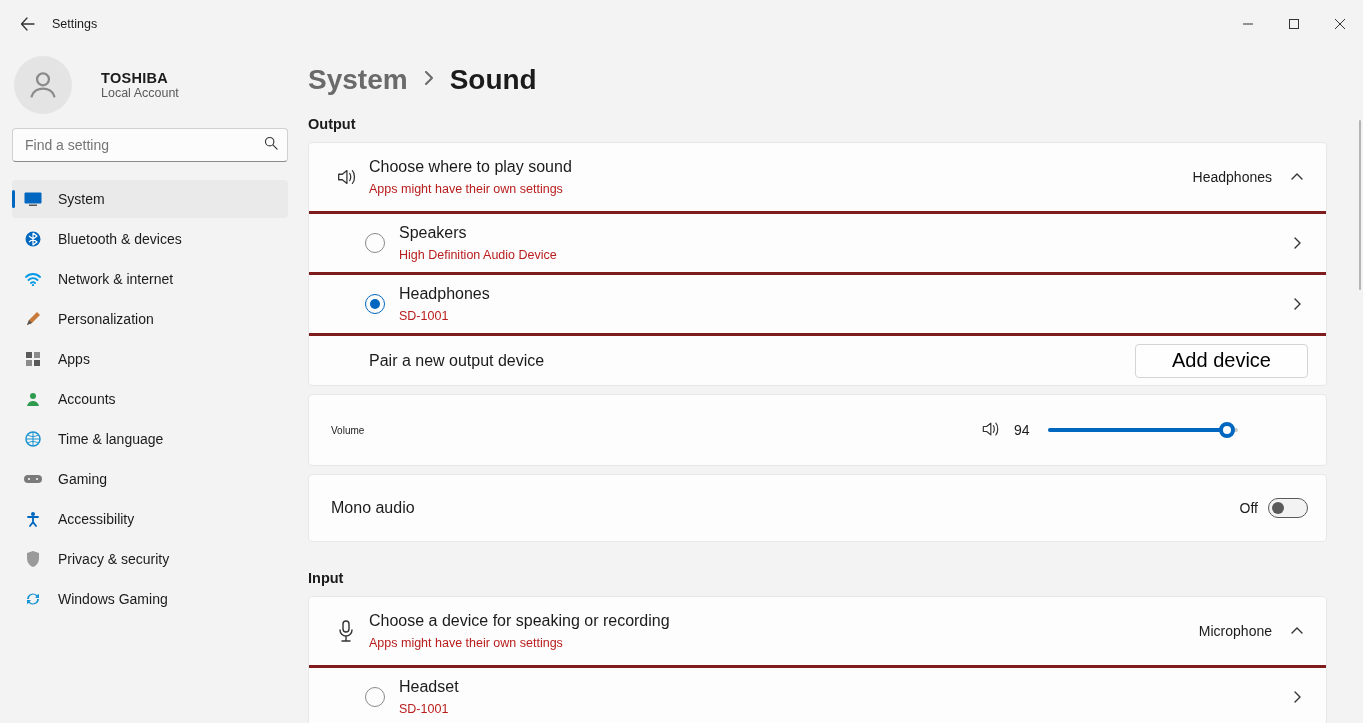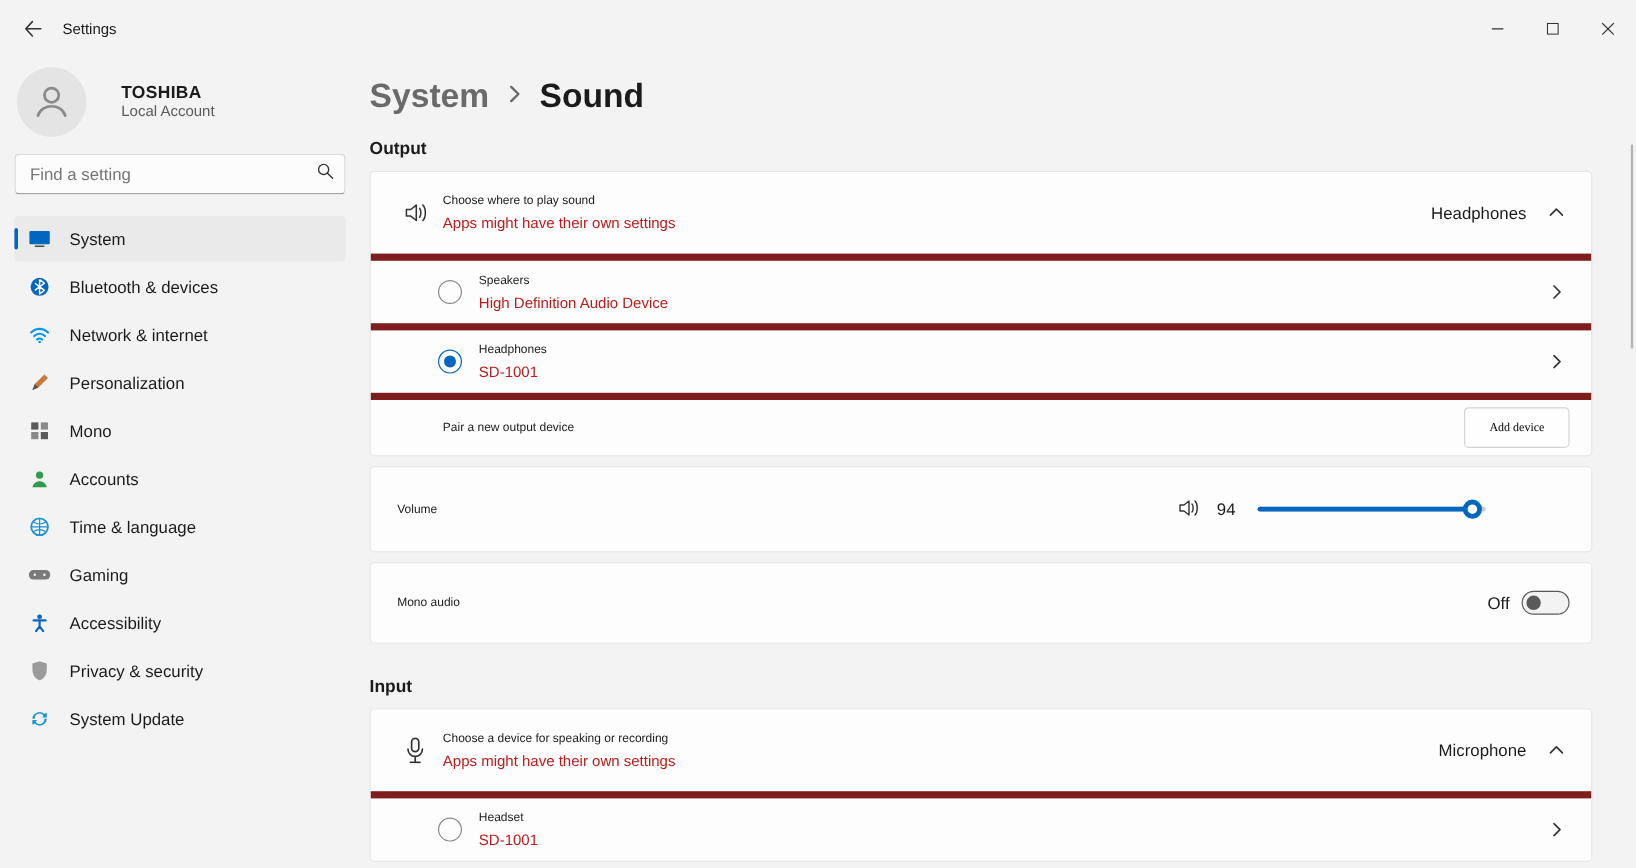--- a/index.html
+++ b/index.html
@@ -138,42 +138,42 @@
     background:#fdfdfd;
     border:1px solid #e7e7e7;
     border-radius:4px;
     margin-bottom: 8px;
   }
   .row {
     display:flex; align-items:center;
     min-height: 68px;
     padding: 0 18px;
   }
-  .row + .row { border-top:6px solid #7f1d1d; }
+  .row + .row { border-top:3px solid #7f1d1d; }
   .row .lead-icon { width:38px; display:flex; justify-content:center; }
   .row .texts { flex:1; padding:12px 4px; }
-  .row .ttl { font-size:10px; font-weight:400; }
+  .row .ttl { font-size:16px; font-weight:400; }
   .row .sub { font-size:12.5px; color:#b91c1c; margin-top:6px; }
   .row .tail { display:flex; align-items:center; gap:14px; font-size:14px; color:#1b1b1b;}
   .chev-btn { display:flex; align-items:center; justify-content:center; width:22px; height:22px;}
 
   .radio-row { padding-left: 56px; min-height:58px; }
   .radio {
     width:20px;height:20px;border:1.5px solid #8a8a8a;border-radius:50%;
     display:flex;align-items:center;justify-content:center; flex-shrink:0;
   }
   .radio.checked { border-color:#0067c0; }
   .radio.checked::after{content:"";width:10px;height:10px;border-radius:50%;background:#0067c0;}
   .radio-row .texts{ padding:10px 4px 10px 14px;}
 
   .pair-row { padding-left:56px; min-height:52px;}
   .add-btn {
     border:1px solid #d4d4d4; background:#fefefe;
-    height:34px; padding:0 20px; border-radius:4px;
-    font-size:10px; cursor:pointer;font-family:Liberation Serif, serif;
+    height:34px; padding:0 36px; border-radius:4px;
+    font-size:20px; cursor:pointer;
   }
 
   .vol-row { min-height:70px; }
   .vol-row .ttl{ font-size:10px;}
   .slider-wrap{
     display:flex; align-items:center; gap:12px;
     width: 260px;
   }
   .slider-track{
     position:relative; width:190px; height:4px; background:#c8c8c8; border-radius:2px;
@@ -298,21 +298,21 @@
       </li>
       <li class="nav-item">
         <span class="nav-icon">
             <svg width="16" height="16" viewBox="0 0 16 16">
               <rect x="1" y="1" width="6" height="6" fill="#5a5a5a"></rect>
               <rect x="9" y="1" width="6" height="6" fill="#8a8a8a"></rect>
               <rect x="1" y="9" width="6" height="6" fill="#8a8a8a"></rect>
               <rect x="9" y="9" width="6" height="6" fill="#5a5a5a"></rect>
             </svg>
           </span>
-        <span>Mono</span>
+        <span>Apps</span>
       </li>
       <li class="nav-item">
         <span class="nav-icon">
             <svg width="16" height="16" viewBox="0 0 16 16">
               <circle cx="8" cy="5" r="3" fill="#2e9b4f"></circle>
               <path d="M2 15c1-4 4-5 6-5s5 1 6 5" fill="#2e9b4f"></path>
             </svg>
           </span>
         <span>Accounts</span>
       </li>
@@ -352,21 +352,21 @@
           </span>
         <span>Privacy &amp; security</span>
       </li>
       <li class="nav-item">
         <span class="nav-icon">
             <svg width="16" height="16" viewBox="0 0 16 16">
               <path d="M2 8a6 6 0 0 1 10-4l2-1v4h-4l1.4-1.4A4 4 0 0 0 4 8" fill="#1893d1"></path>
               <path d="M14 8a6 6 0 0 1-10 4l-2 1v-4h4l-1.4 1.4A4 4 0 0 0 12 8" fill="#1893d1"></path>
             </svg>
           </span>
-        <span>System Update</span>
+        <span>Windows Gaming</span>
       </li>
     </ul>
   </div>
 
   <div class="content">
     <div class="scroll-hint"></div>
 
     <div class="breadcrumb">
       <span class="crumb-parent">System</span>
       <span class="chev">

